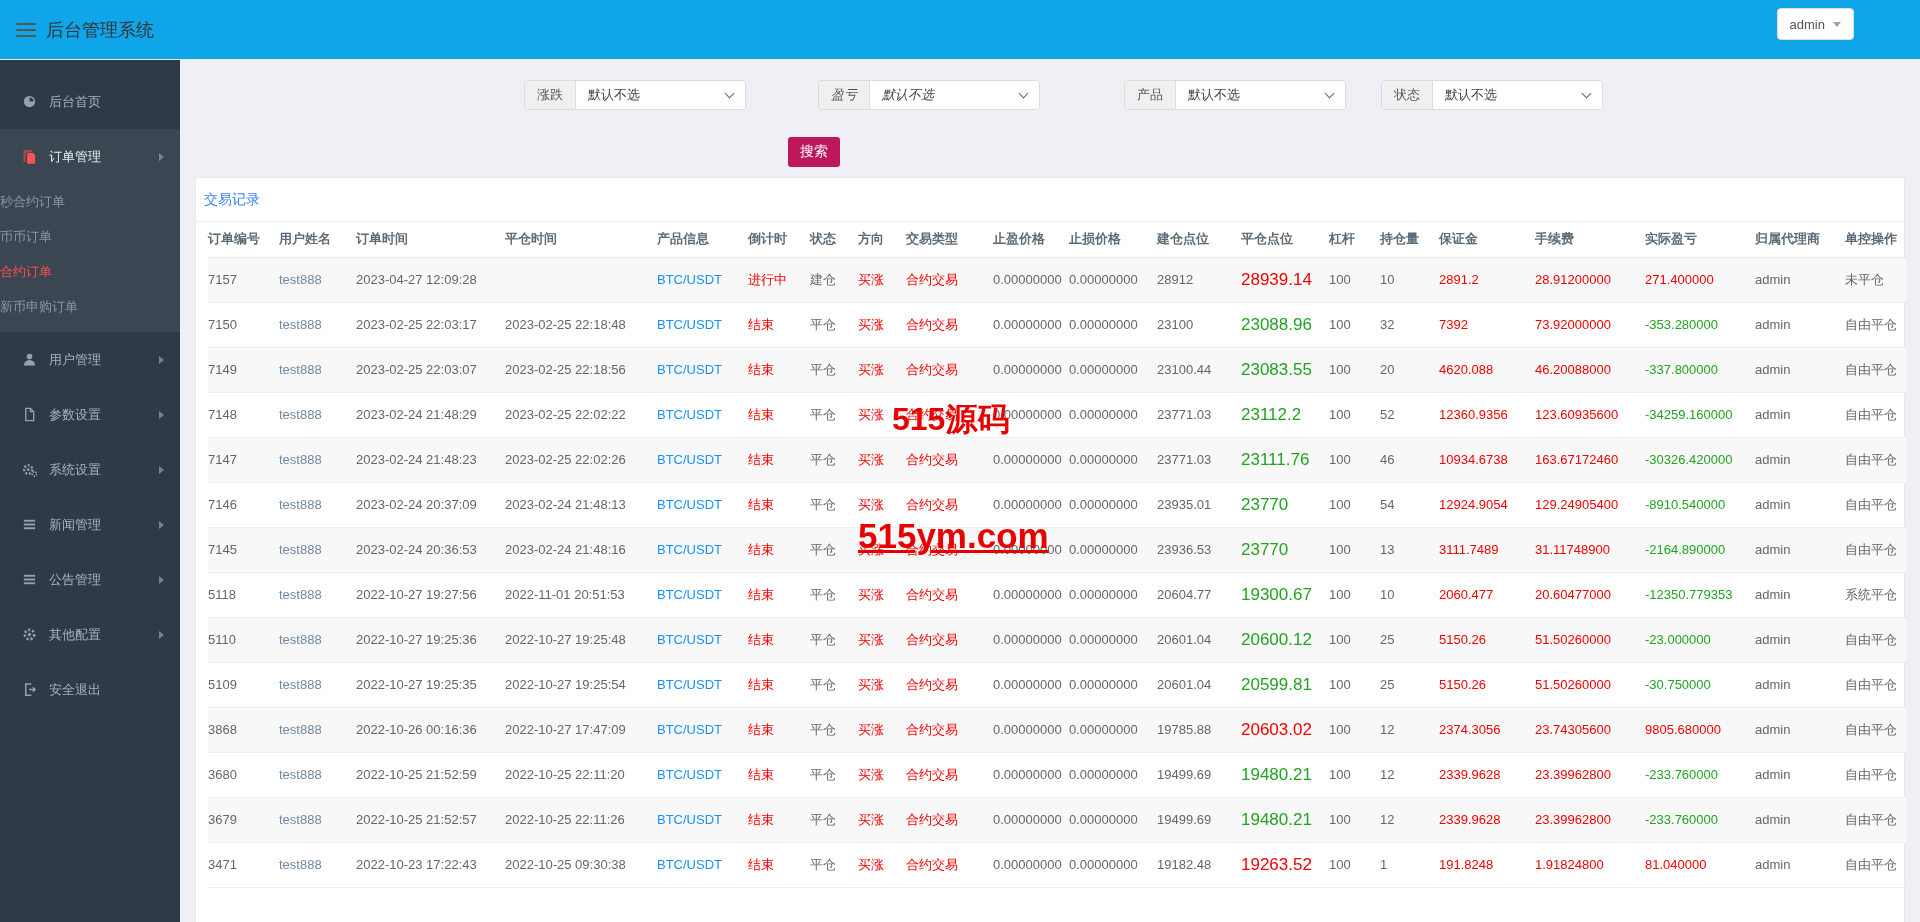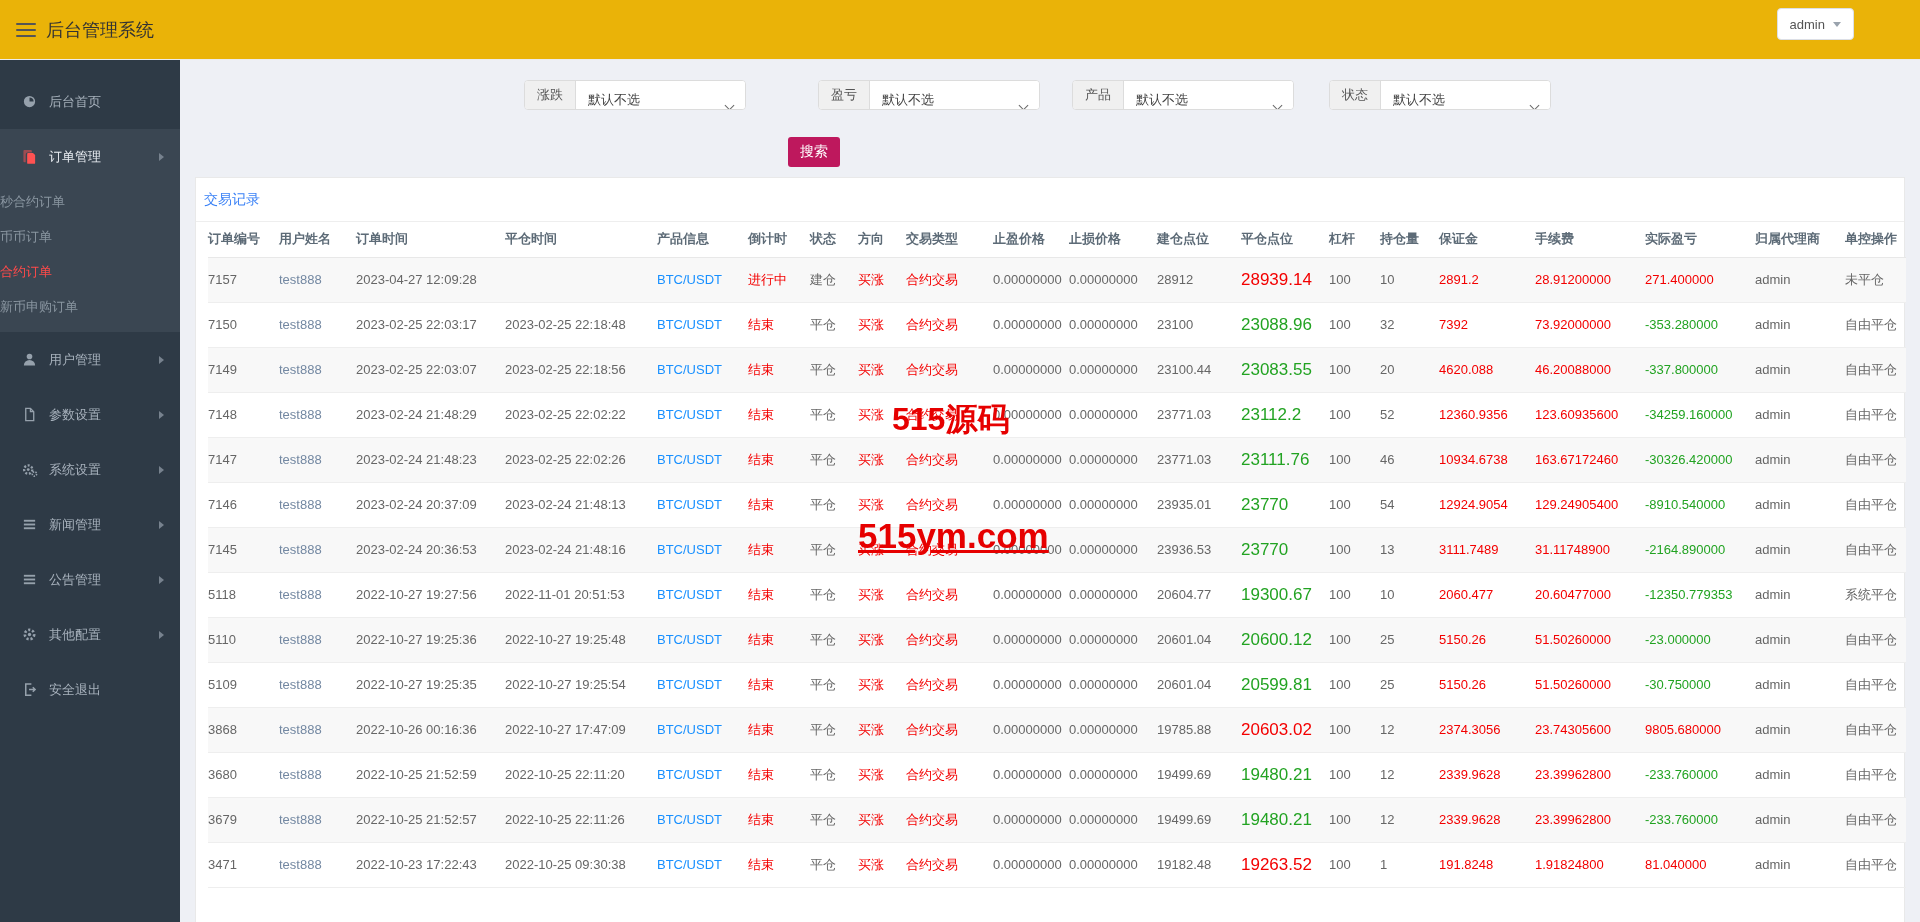--- a/index.html
+++ b/index.html
@@ -2,21 +2,21 @@
 <html><head>
 <meta charset="utf-8">
 <style>
   * { box-sizing: border-box; margin: 0; padding: 0; }
   html,body { width:1920px; height:922px; overflow:hidden; }
   body {
     font-family: "Liberation Sans", "DejaVu Sans", sans-serif;
     background:#eef0f5; color:#333; font-size:13px;
   }
   
-  .topbar { position:fixed; top:0; left:0; right:0; height:60px; background:#eab308; z-index:20; border-bottom:1px solid #ececec; }
+  .topbar { position:fixed; top:0; left:0; right:0; height:60px; background:#0ea5e9; z-index:20; border-bottom:1px solid #ececec; }
   .burger { position:absolute; left:16px; top:23px; width:20px; cursor:pointer; }
   .burger span { display:block; height:2px; background:#555; margin-bottom:4px; border-radius:1px; }
   .app-title { position:absolute; left:46px; top:18px; font-size:18px; color:#333; }
   .user-box { position:absolute; right:66px; top:8px; height:32px; border:1px solid #dcdfe6; border-radius:4px;
     padding:0 12px; display:flex; align-items:center; gap:8px; color:#555; font-size:13px; background:#fff; cursor:pointer; }
   .caret-down { width:0; height:0; border-left:4px solid transparent; border-right:4px solid transparent; border-top:5px solid #9aa3ad; }
   
   .sidebar { position:fixed; top:60px; left:0; bottom:0; width:180px; background:#2e3a46; z-index:10; padding-top:14px; }
   .side-item { height:55px; display:flex; align-items:center; padding:0 16px 0 22px; color:#a8b2bd; font-size:13px; cursor:pointer; position:relative; }
   .side-icon { width:18px; margin-right:9px; display:inline-flex; color:#96a1ac; }
@@ -35,26 +35,26 @@
   .frow + .frow { margin-top:27px; }
   .fgroup { display:inline-flex; height:30px; border:1px solid #dcdcdc; border-radius:4px; background:#fff; align-items:stretch; overflow:hidden; }
   .addon { background:#f0f0f0; display:flex; align-items:center; padding:0 12px; font-size:13px; color:#555; border-right:1px solid #dcdcdc; white-space:nowrap; }
   .addon.mid { border-left:1px solid #dcdcdc; }
   .addon.selwrap { padding:0 6px; }
   .nsel { height:24px; margin:auto 0; border:1px solid #3e3e3e; border-radius:3px; background:#fff; display:flex; align-items:center; padding:0 7px 0 8px; font-size:13px; color:#000; gap:7px; cursor:pointer; }
   .chev-thick { width:6px; height:6px; border-right:2px solid #222; border-bottom:2px solid #222; transform:rotate(45deg); margin-top:-3px; }
   .chev-thin { width:7px; height:7px; border-right:1.5px solid #666; border-bottom:1.5px solid #666; transform:rotate(45deg); margin-top:-3px; }
   input.txt { border:none; outline:none; padding:0 10px; font-size:13px; color:#333; background:#fff; }
   input.txt::placeholder { color:#b3b3b3; }
-  .select-box { position:relative; display:flex; align-items:flex-end; padding:0 12px; font-size:13px; color:#444; background:#fff; cursor:pointer; }
+  .select-box { position:relative; display:flex; align-items:center; padding:0 12px; font-size:13px; color:#444; background:#fff; cursor:pointer; }
   .select-box .chev-thin { position:absolute; right:12px; }
   .w-inp1{width:185px;} .w-inp2{width:180px;} .w-inp3{width:168px;} .w-inp4{width:178px;}
   .w-sel{width:169px;}
   .mr1{margin-right:28px;} .mr2{margin-right:19px;}
-  .mr3{margin-right:72px;} .mr4{margin-right:32px;} .mr5{margin-right:35px;}
+  .mr3{margin-right:72px;} .mr4{margin-right:84px;font-style:italic;} .mr5{margin-right:35px;}
   .search-btn { display:block; margin:27px 0 0 304px; width:52px; height:30px; background:#be185d; color:#fff; border:none;
     border-radius:3px; font-size:14px; cursor:pointer; font-family:inherit; }
   
   .panel { margin:10px 15px 0 15px; background:#fff; border:1px solid #e9e9e9; height:760px; }
   .panel-title { padding:13px 16px 12px 8px; font-size:14px; color:#3b82f6; border-bottom:1px solid #eeeeee; }
   table { margin-left:12px; border-collapse:collapse; table-layout:fixed; width:1698px; font-size:13px; color:#666; }
   thead th { height:35px; text-align:left; font-weight:bold; color:#5d6b77; border-bottom:1px solid #e8e8e8; padding:0; white-space:nowrap; font-size:13px; }
   tbody td { height:45px; padding:0; white-space:nowrap; overflow:visible; border-bottom:1px solid #eeeeee; }
   tbody tr:nth-child(odd) { background:#f8f8f8; }
   .c-link { color:#1890ff; cursor:pointer; }

